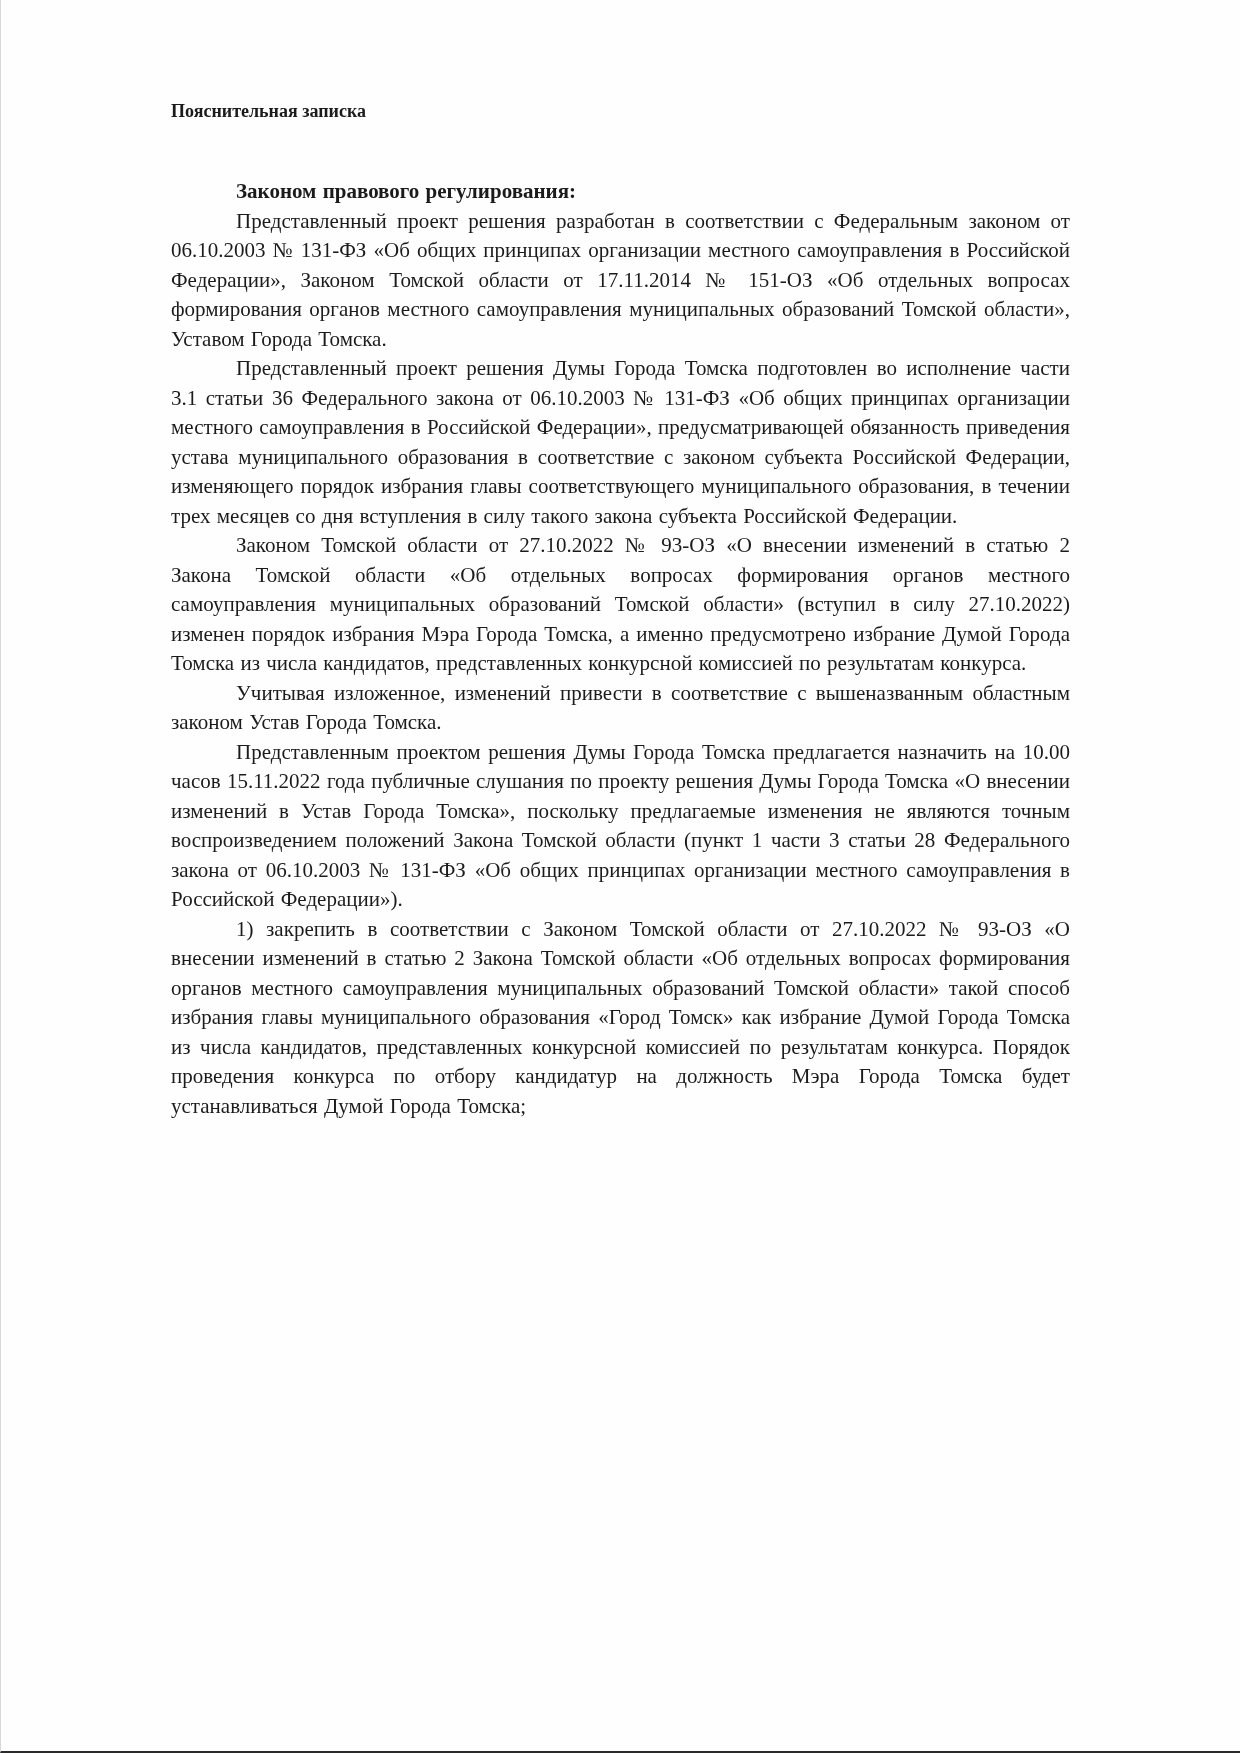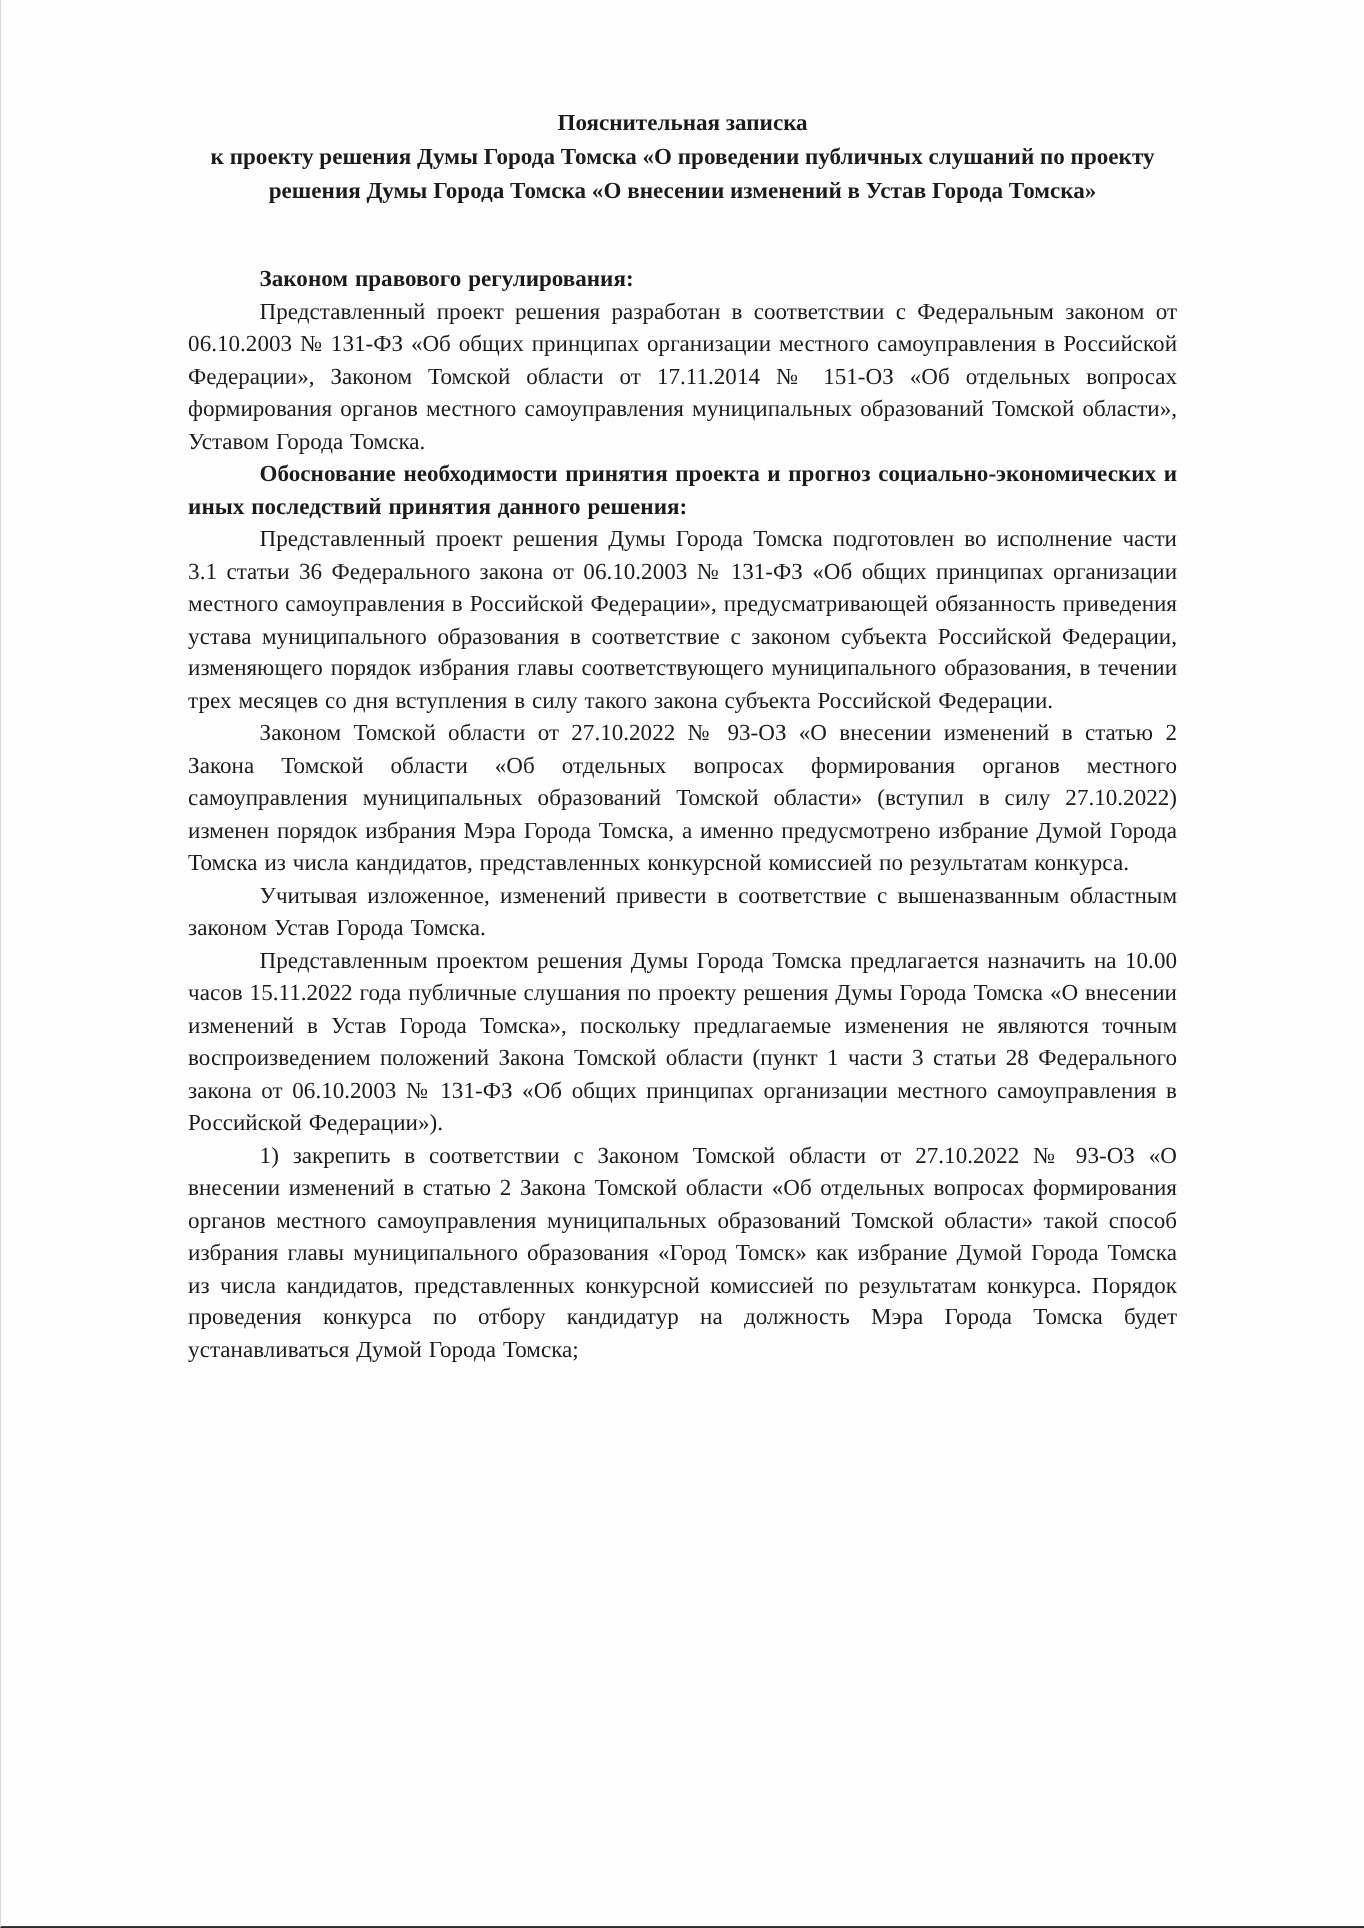--- a/index.html
+++ b/index.html
@@ -26,24 +26,24 @@
     border-bottom: 2px solid #2a2a2a;
   }
 
   .title-block {
     text-align: center;
     margin-bottom: 50px;
   }
 
   .doc-title,
   .doc-subtitle {
-    font-size: 21px;
+    font-size: 18px;
     font-weight: bold;
     line-height: 31px;
-    text-align: center;
+    text-align: left;
   }
 
   .para {
     font-size: 21px;
     line-height: 29.5px;
     text-align: justify;
     text-indent: 65px;
     word-spacing: 1px;
   }
 
@@ -51,28 +51,26 @@
     font-weight: bold;
   }
 </style>
 </head>
 <body>
 
 <div class="scan-page">
 
   <div class="title-block">
     <div class="doc-title">Пояснительная записка</div>
-    <div class="doc-subtitle">к проекту решения Думы Города Томска «О проведении публичных слушаний по проекту решения Думы Города Томска «О внесении изменений в Устав Города Томска»</div>
   </div>
 
   <p class="para bold">Законом правового регулирования:</p>
 
   <p class="para">Представленный проект решения разработан в соответствии с Федеральным законом от 06.10.2003 № 131-ФЗ «Об общих принципах организации местного самоуправления в Российской Федерации», Законом Томской области от 17.11.2014 № 151-ОЗ «Об отдельных вопросах формирования органов местного самоуправления муниципальных образований Томской области», Уставом Города Томска.</p>
 
-  <p class="para bold">Обоснование необходимости принятия проекта и прогноз социально-экономических и иных последствий принятия данного решения:</p>
 
   <p class="para">Представленный проект решения Думы Города Томска подготовлен во исполнение части 3.1 статьи 36 Федерального закона от 06.10.2003 № 131-ФЗ «Об общих принципах организации местного самоуправления в Российской Федерации», предусматривающей обязанность приведения устава муниципального образования в соответствие с законом субъекта Российской Федерации, изменяющего порядок избрания главы соответствующего муниципального образования, в течении трех месяцев со дня вступления в силу такого закона субъекта Российской Федерации.</p>
 
   <p class="para">Законом Томской области от 27.10.2022 № 93-ОЗ «О внесении изменений в статью 2 Закона Томской области «Об отдельных вопросах формирования органов местного самоуправления муниципальных образований Томской области» (вступил в силу 27.10.2022) изменен порядок избрания Мэра Города Томска, а именно предусмотрено избрание Думой Города Томска из числа кандидатов, представленных конкурсной комиссией по результатам конкурса.</p>
 
   <p class="para">Учитывая изложенное, изменений привести в соответствие с вышеназванным областным законом Устав Города Томска.</p>
 
   <p class="para">Представленным проектом решения Думы Города Томска предлагается назначить на 10.00 часов 15.11.2022 года публичные слушания по проекту решения Думы Города Томска «О внесении изменений в Устав Города Томска», поскольку предлагаемые изменения не являются точным воспроизведением положений Закона Томской области (пункт 1 части 3 статьи 28 Федерального закона от 06.10.2003 № 131-ФЗ «Об общих принципах организации местного самоуправления в Российской Федерации»).</p>
 
 

